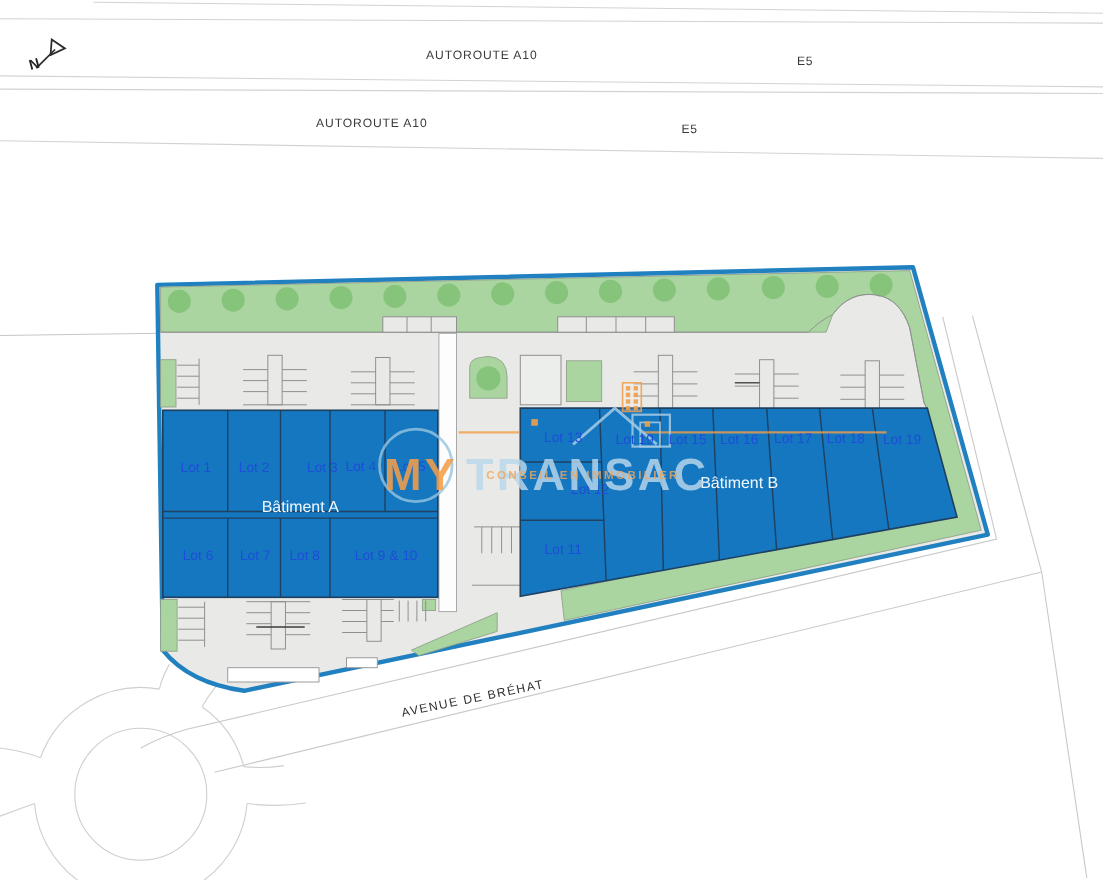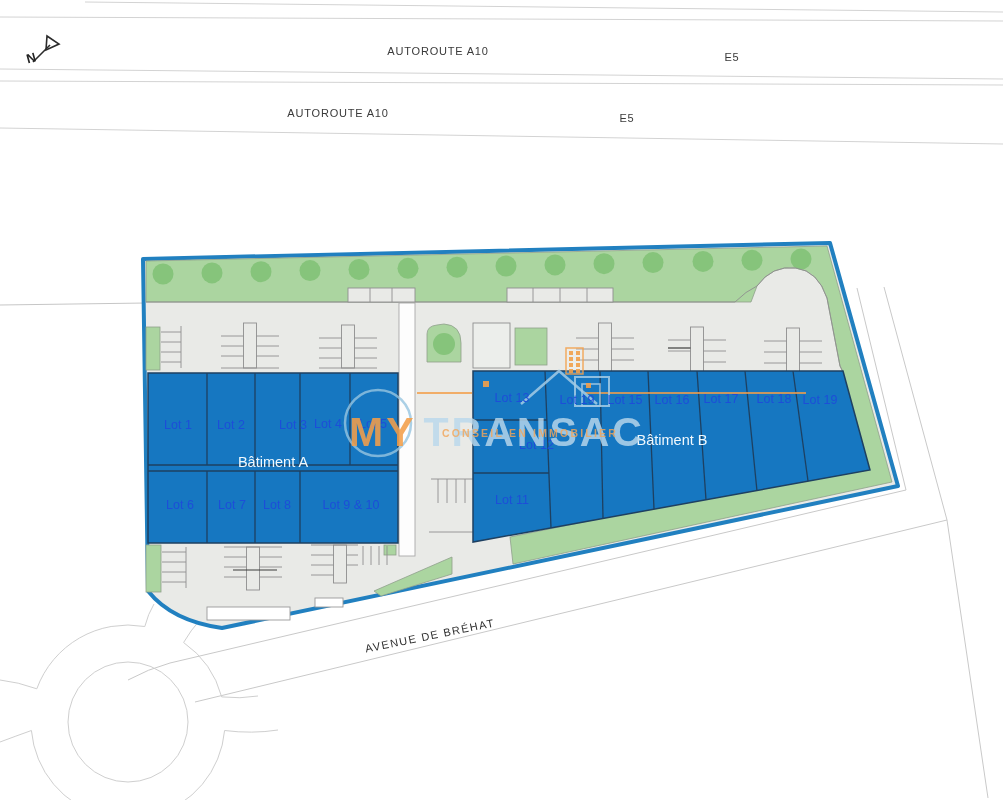--- a/index.html
+++ b/index.html
@@ -268,21 +268,21 @@
 <div class="lbl lot-label" style="left:277px;top:505px;">Lot 8</div>
 <div class="lbl lot-label" style="left:351px;top:505px;">Lot 9 &amp; 10</div>
 
 <div class="lbl lot-label" style="left:512px;top:398px;">Lot 13</div>
 <div class="lbl lot-label" style="left:513px;top:445px;padding-left:47px;">Lot 12</div>
 <div class="lbl lot-label" style="left:512px;top:500px;">Lot 11</div>
 <div class="lbl lot-label" style="left:577px;top:400px;">Lot 19</div>
 <div class="lbl lot-label" style="left:625px;top:400px;">Lot 15</div>
 <div class="lbl lot-label" style="left:672px;top:400px;">Lot 16</div>
 <div class="lbl lot-label" style="left:721px;top:399px;">Lot 17</div>
-<div class="lbl lot-label" style="left:769px;top:399px;padding-left:10px;">Lot 18</div>
+<div class="lbl lot-label" style="left:769px;top:399px;">Lot 18</div>
 <div class="lbl lot-label" style="left:820px;top:400px;">Lot 19</div>
 <div class="lbl bat-label" style="left:672px;top:440px;">Bâtiment B</div>
 
 <div class="lbl wm wm-brand" style="left:497px;top:432px;">
   <span class="wm-my">MY</span>
       <span class="wm-transac">TRANSAC</span>
 </div>
 <div class="lbl wm wm-tag" style="left:530px;top:433px;text-align:right;">CONSEIL EN IMMOBILIER</div>
 
 </div>

